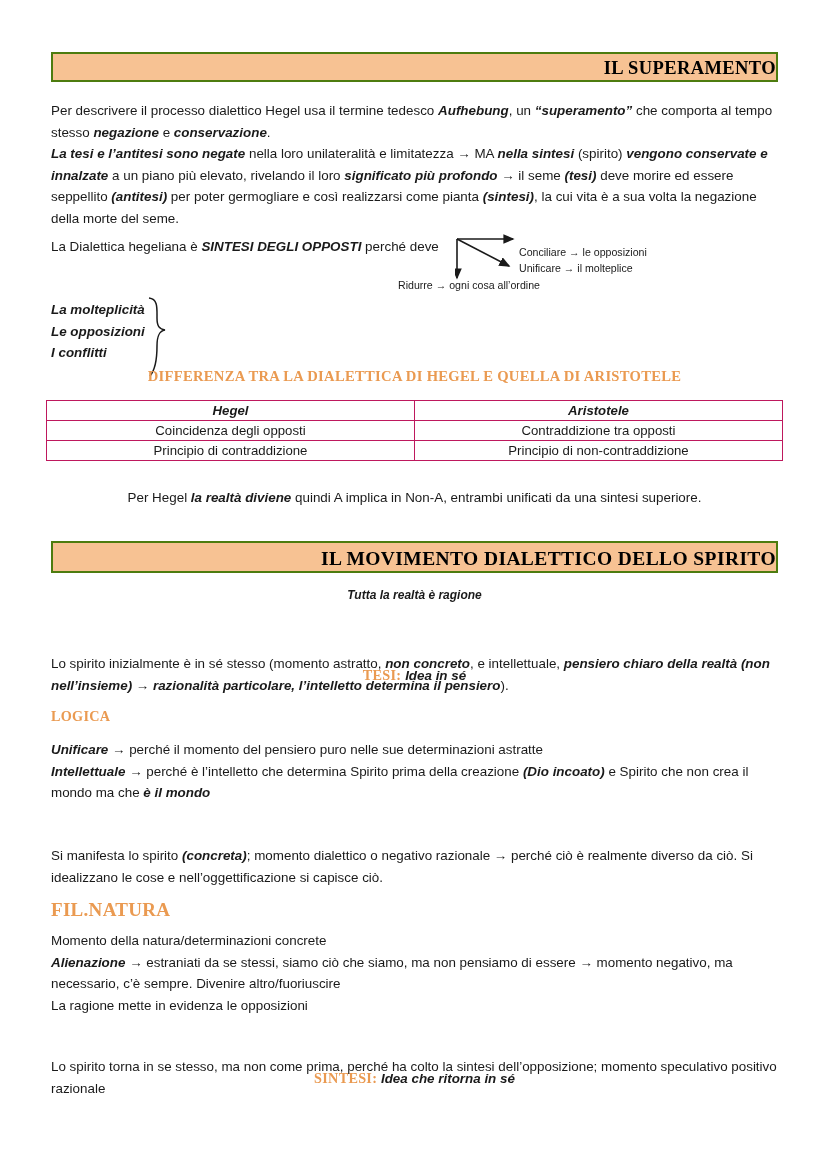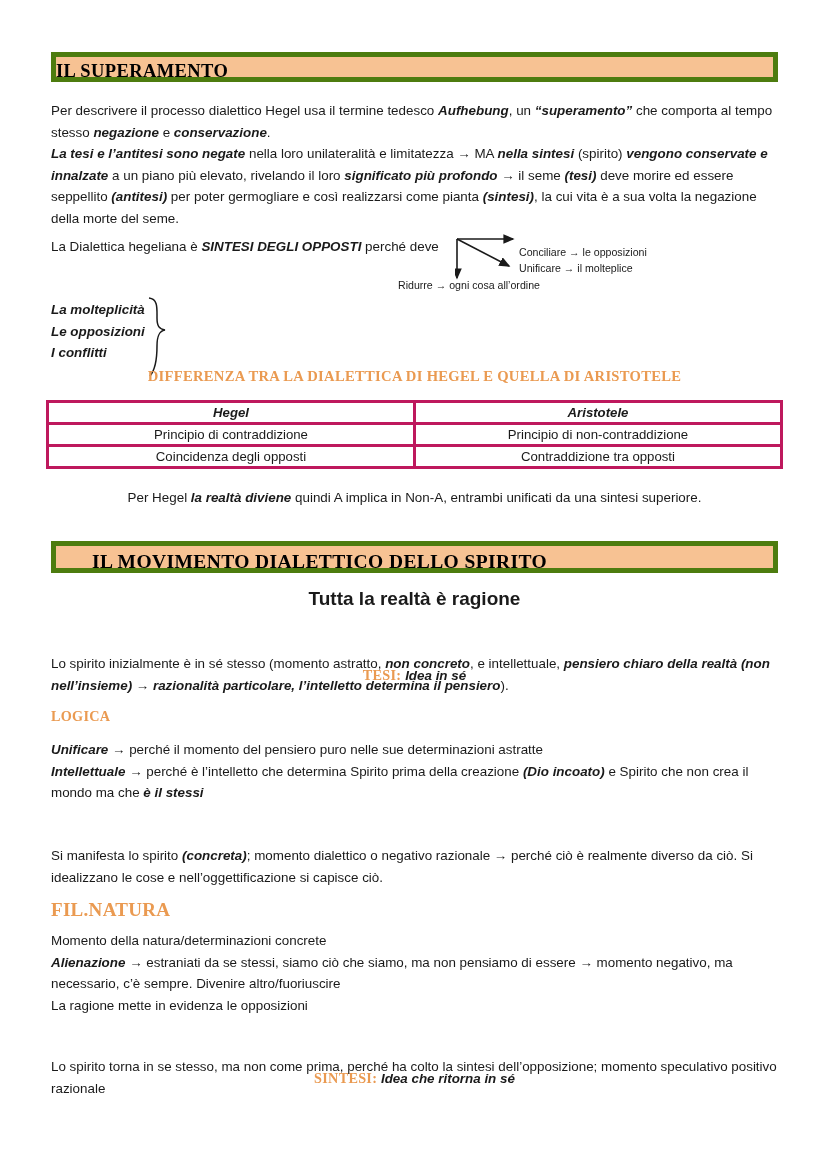--- a/index.html
+++ b/index.html
@@ -20,22 +20,22 @@
     width: 828px;
     height: 1171px;
     box-sizing: border-box;
     padding: 0 51px;
   }
 
   
   .banner {
     box-sizing: border-box;
     background: #f7c293;
-    border: 5px solid #4d7c0f;
-    text-align: left;
+    border: 2px solid #4d7c0f;
+    text-align: right;
     font-family: "Liberation Serif", serif;
     font-weight: bold;
     color: #000000;
     letter-spacing: 0.4px;
   }
   .banner-1 {
     position: absolute;
     left: 51px;
     top: 52px;
     width: 727px;
@@ -147,35 +147,36 @@
     color: #1a1a1a;
   }
   .ts-tesi     { top: 622px; }
   .ts-antitesi { top: 814px; }
   .ts-sintesi  { top: 1025px; }
 
   .centered-italic {
     position: absolute;
     left: 51px; top: 588px; width: 727px;
     text-align: center;
-    font-size: 19px;
-    font-weight: bold;
+    font-size: 12px;
+    font-weight: bold;
+    font-style: italic;
   }
 
   
   .cmp-table {
     position: absolute;
     left: 46px;
     top: 400px;
     width: 737px;
     border-collapse: collapse;
     font-size: 13.2px;
   }
   .cmp-table td, .cmp-table th {
-    border: 3px solid #be185d;
+    border: 1px solid #be185d;
     text-align: center;
     height: 17px;
     padding: 1px 4px;
     color: #1a1a1a;
     font-weight: normal;
   }
   .cmp-table th {
     font-weight: bold;
     font-style: italic;
   }
@@ -237,27 +238,27 @@
 
   <table class="cmp-table">
     <thead>
       <tr>
         <th class="col-a">Hegel</th>
         <th class="col-b">Aristotele</th>
       </tr>
     </thead>
     <tbody>
       <tr>
+        <td>Coincidenza degli opposti</td>
+        <td>Contraddizione tra opposti</td>
+      </tr>
+      <tr>
         <td>Principio di contraddizione</td>
         <td>Principio di non-contraddizione</td>
       </tr>
-      <tr>
-        <td>Coincidenza degli opposti</td>
-        <td>Contraddizione tra opposti</td>
-      </tr>
     </tbody>
   </table>
 
   <div class="para p-hegel">
     <span>Per Hegel </span><span class="bi">la realtà diviene</span><span> quindi A implica in Non-A, entrambi unificati da una sintesi superiore.</span>
   </div>
 
   <div class="banner banner-2">IL MOVIMENTO DIALETTICO DELLO SPIRITO</div>
 
   <div class="centered-italic">Tutta la realtà è ragione</div>
@@ -267,21 +268,21 @@
     <span class="ts-value">Idea in sé</span>
   </div>
 
   <div class="para p-tesi-body">
     <span>Lo spirito inizialmente è in sé stesso (momento astratto, </span><span class="bi">non concreto</span><span>, e intellettuale, </span><span class="bi">pensiero chiaro della realtà (non nell’insieme) → razionalità particolare, l’intelletto determina il pensiero</span><span>).</span>
   </div>
 
   <div class="orange-head oh-logica">LOGICA</div>
 
   <div class="para p-logica">
-    <span class="bi">Unificare</span><span> → perché il momento del pensiero puro nelle sue determinazioni astratte</span><br><span class="bi">Intellettuale</span><span> → perché è l’intelletto che determina Spirito prima della creazione </span><span class="bi">(Dio incoato)</span><span> e Spirito che non crea il mondo ma che </span><span class="bi">è il stessi</span>
+    <span class="bi">Unificare</span><span> → perché il momento del pensiero puro nelle sue determinazioni astratte</span><br><span class="bi">Intellettuale</span><span> → perché è l’intelletto che determina Spirito prima della creazione </span><span class="bi">(Dio incoato)</span><span> e Spirito che non crea il mondo ma che </span><span class="bi">è il mondo</span>
   </div>
 
 
   <div class="para p-antitesi">
     <span>Si manifesta lo spirito </span><span class="bi">(concreta)</span><span>; momento dialettico o negativo razionale → perché ciò è realmente diverso da ciò. Si idealizzano le cose e nell’oggettificazione si capisce ciò.</span>
   </div>
 
   <div class="orange-head oh-filnatura">FIL.NATURA</div>
 
   <div class="para p-filnatura">

